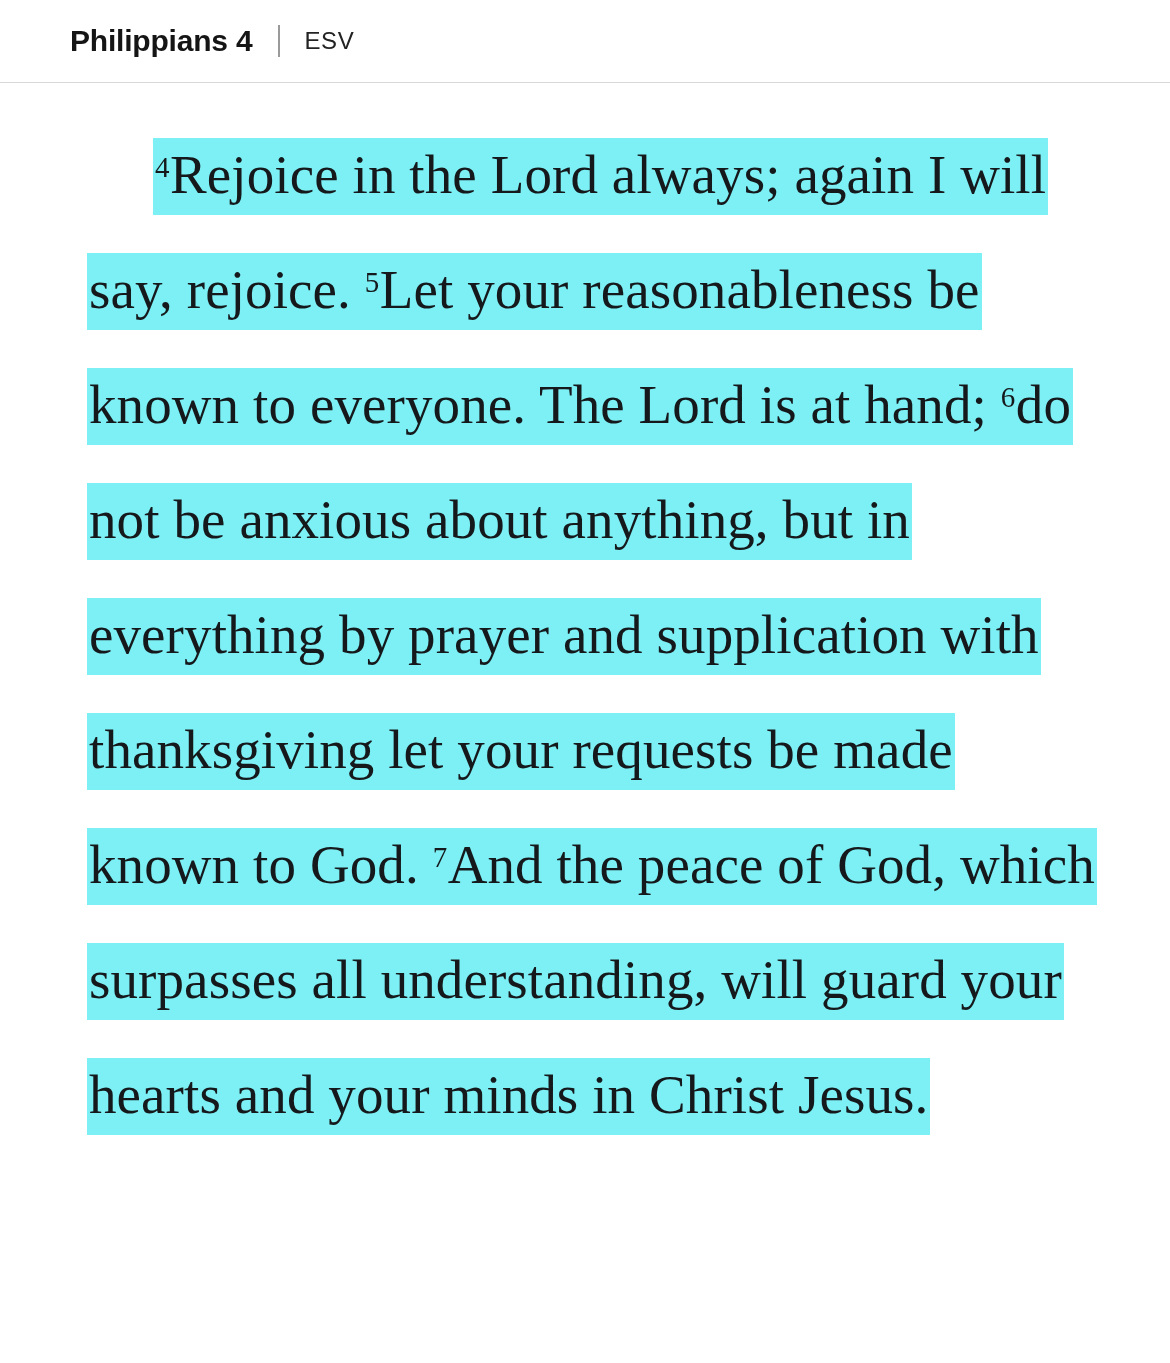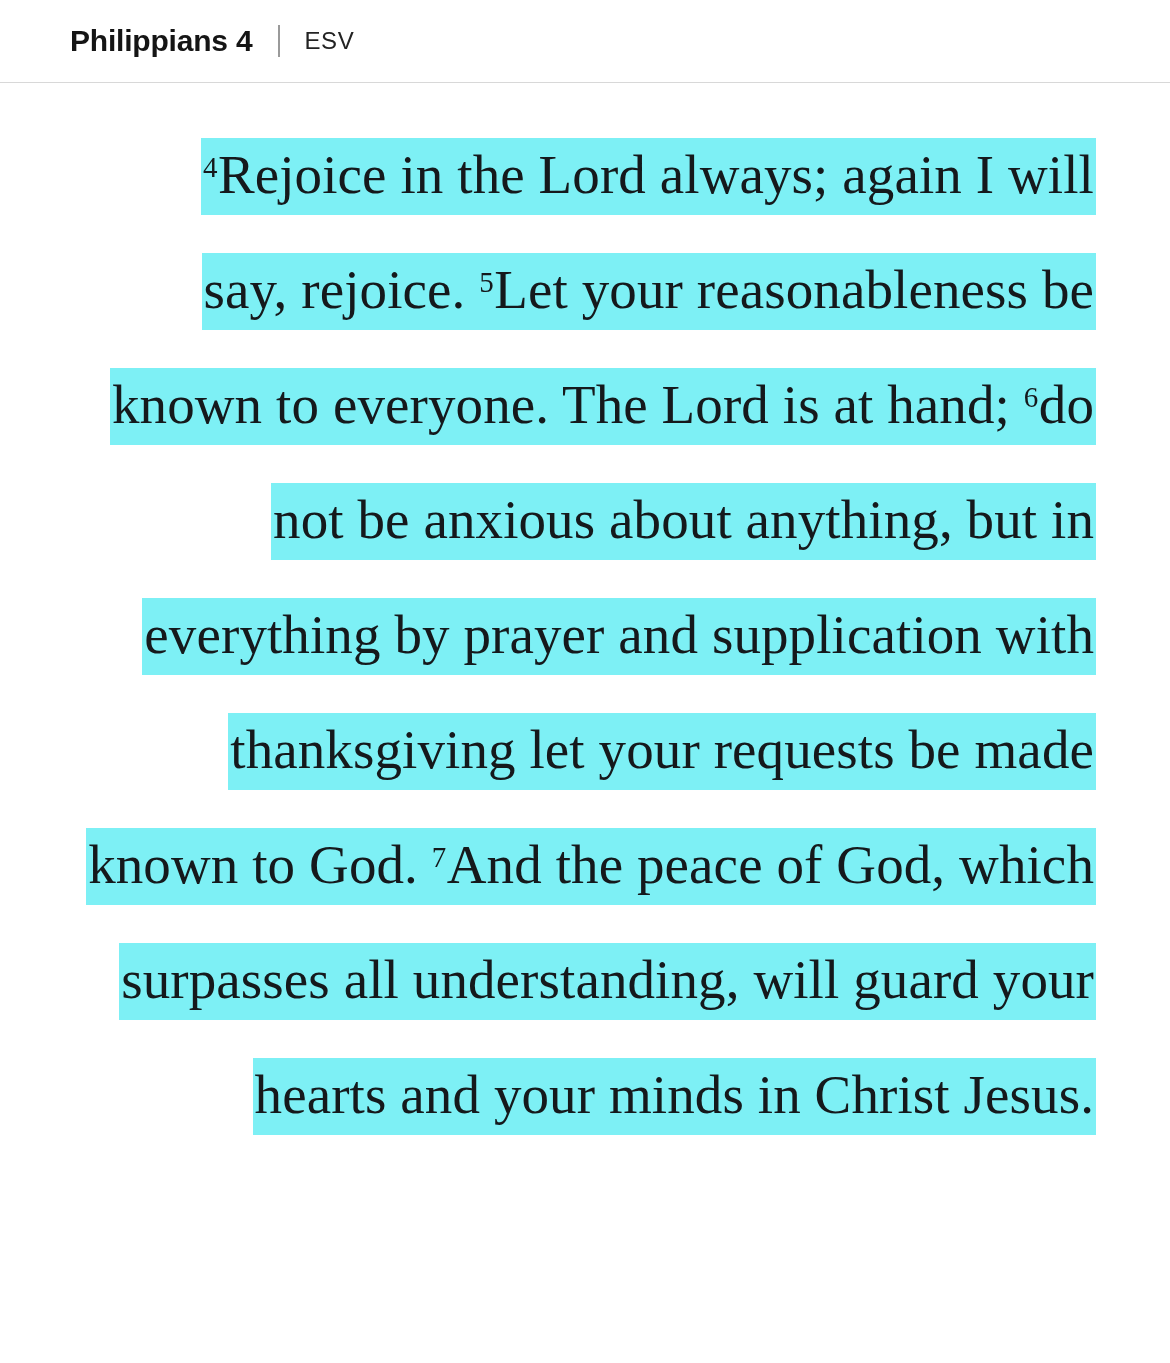--- a/index.html
+++ b/index.html
@@ -14,21 +14,20 @@
     font-family: "Liberation Sans", sans-serif;
     color: #141414;
     overflow: hidden;
   }
 
   .page {
     width: 1170px;
     height: 1363px;
     position: relative;
     background: #ffffff;
-    text-align: right;
   }
 
   
   .header {
     height: 83px;
     display: flex;
     align-items: center;
     padding-left: 70px;
     border-bottom: 1px solid #d8d8d8;
   }
@@ -57,20 +56,21 @@
   }
 
   
   .passage {
     padding: 34px 74px 0 74px;
     font-family: "Liberation Serif", serif;
     font-size: 55px;
     line-height: 115px;
     color: #15191c;
     letter-spacing: 0.1px;
+    margin-left: 13px;
   }
   .passage p {
     margin: 0;
     text-indent: 66px;
   }
   .hl {
     background-color: #7df0f5;
     box-decoration-break: clone;
     -webkit-box-decoration-break: clone;
     padding: 6px 2px 10px 2px;

